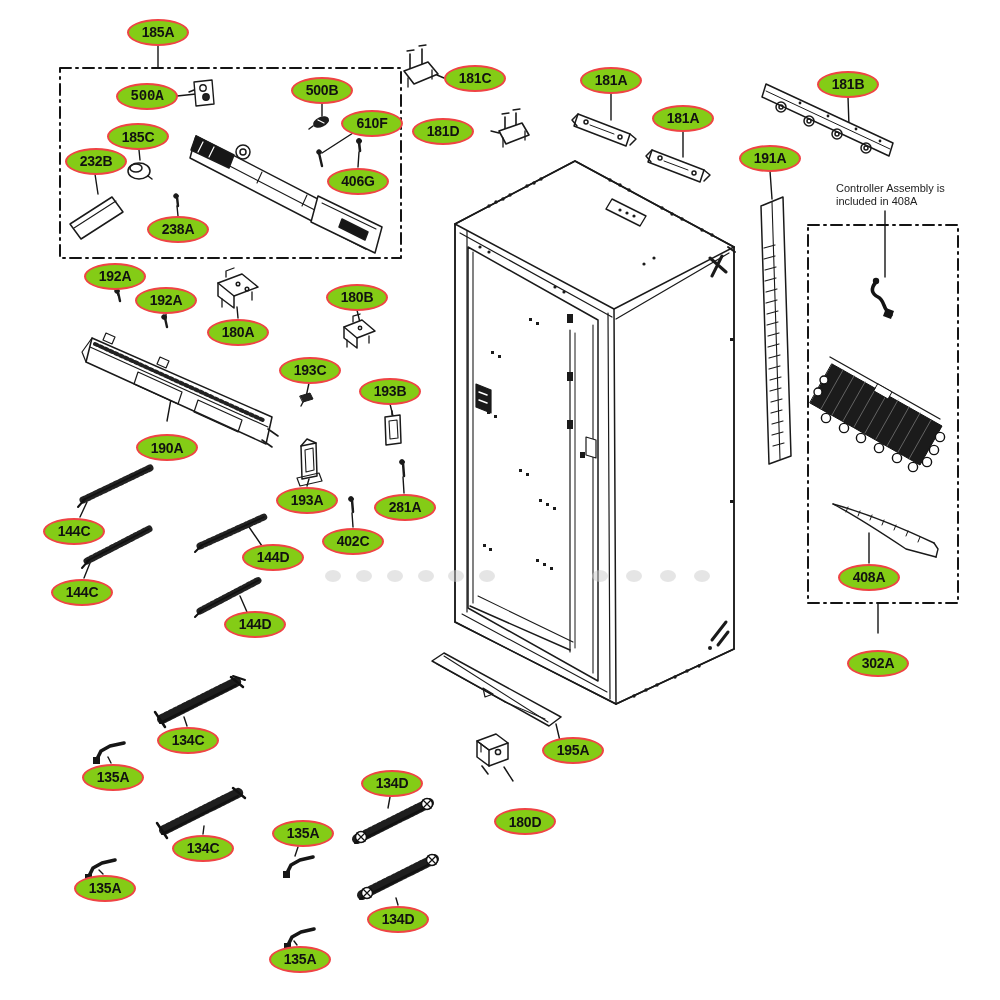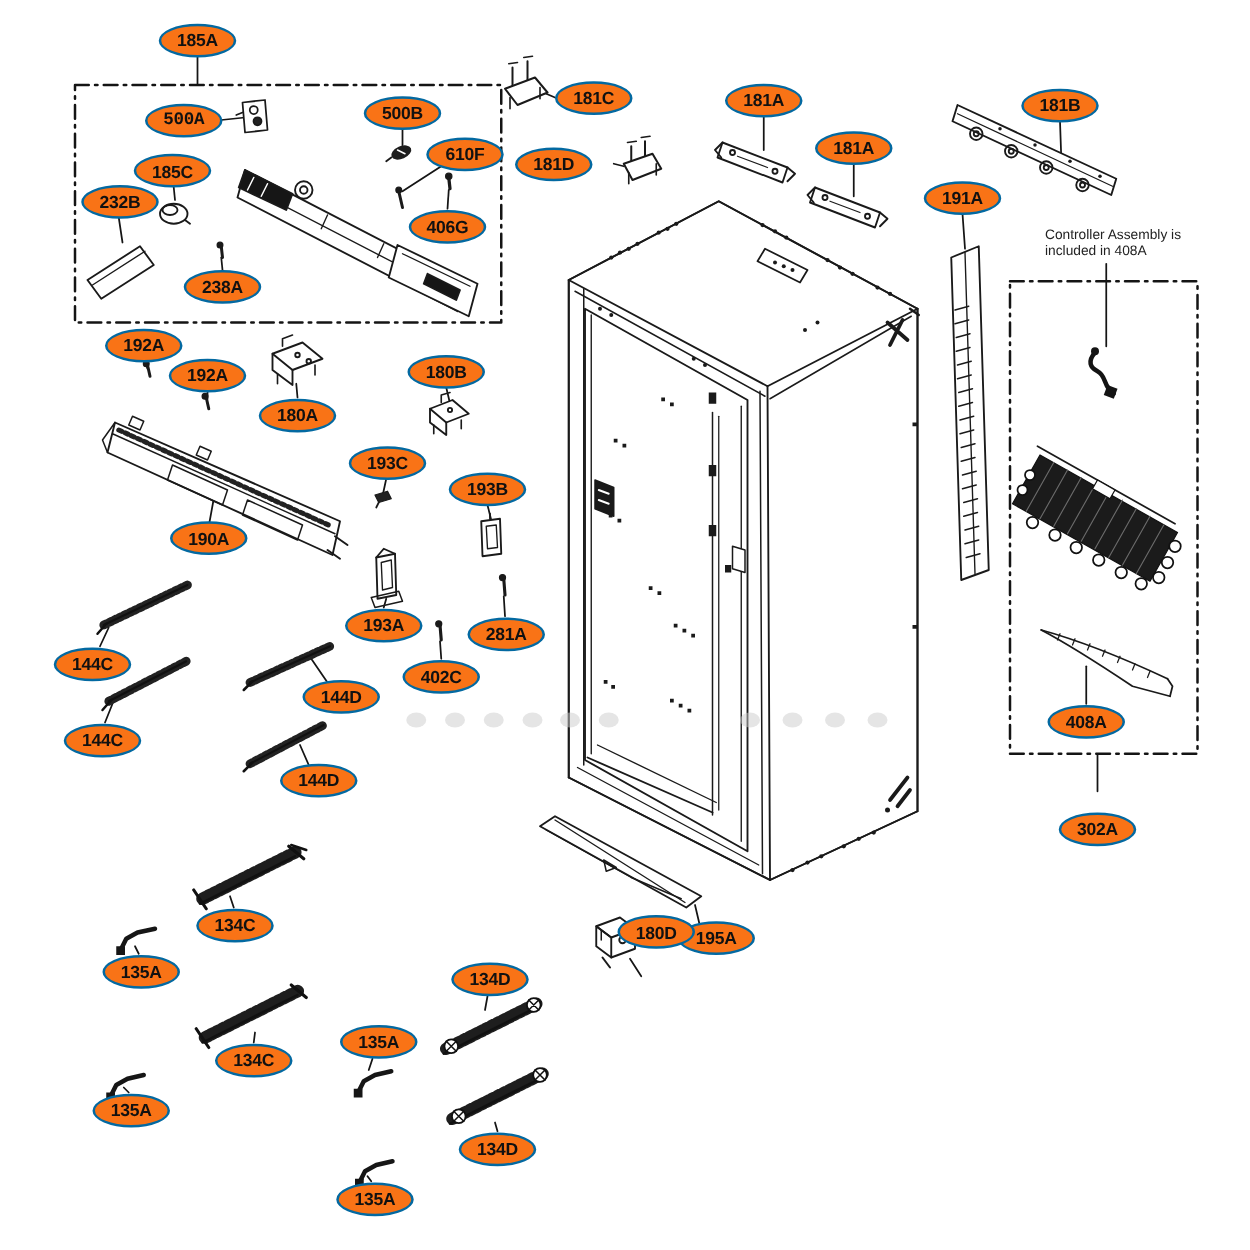--- a/index.html
+++ b/index.html
@@ -1,19 +1,19 @@
 <!DOCTYPE html>
 <html><head>
 <meta charset="utf-8">
 <style>
   html,body{margin:0;padding:0;background:#fff;}
   #stage{position:relative;width:1000px;height:1000px;background:#ffffff;overflow:hidden;
          font-family:"Liberation Sans",sans-serif;}
   #art{position:absolute;left:0;top:0;}
-  .callout{position:absolute;border:2px solid #0369a1;border-radius:50%;background:#f97316;
+  .callout{position:absolute;border:2px solid #ef4444;border-radius:50%;background:#84cc16;
            display:flex;align-items:center;justify-content:center;
            font:bold 14px "Liberation Sans",sans-serif;letter-spacing:-0.2px;color:#111;
            box-sizing:border-box;z-index:5;}
   #note{position:absolute;left:836px;top:182px;width:140px;z-index:4;
         font:11px/13px "Liberation Sans",sans-serif;color:#222;}
 </style>
 </head>
 <body>
 
 <div id="stage">
@@ -501,34 +501,34 @@
       <div class="callout" style="left: 580px; top: 66.5px; width: 62px; height: 27px;">181A</div>
       <div class="callout" style="left: 652px; top: 104.5px; width: 62px; height: 27px;">181A</div>
       <div class="callout" style="left: 817px; top: 70.5px; width: 62px; height: 27px;">181B</div>
       <div class="callout" style="left: 739px; top: 144.5px; width: 62px; height: 27px;">191A</div>
       <div class="callout" style="left: 84px; top: 262.5px; width: 62px; height: 27px;">192A</div>
       <div class="callout" style="left: 135px; top: 286.5px; width: 62px; height: 27px;">192A</div>
       <div class="callout" style="left: 207px; top: 318.5px; width: 62px; height: 27px;">180A</div>
       <div class="callout" style="left: 326px; top: 283.5px; width: 62px; height: 27px;">180B</div>
       <div class="callout" style="left: 279px; top: 356.5px; width: 62px; height: 27px;">193C</div>
       <div class="callout" style="left: 359px; top: 377.5px; width: 62px; height: 27px;">193B</div>
-      <div class="callout" style="left: 136px; top: 417px; width: 62px; height: 27px;">190A</div>
+      <div class="callout" style="left: 136px; top: 434px; width: 62px; height: 27px;">190A</div>
       <div class="callout" style="left: 276px; top: 486.5px; width: 62px; height: 27px;">193A</div>
       <div class="callout" style="left: 374px; top: 493.5px; width: 62px; height: 27px;">281A</div>
       <div class="callout" style="left: 322px; top: 527.5px; width: 62px; height: 27px;">402C</div>
       <div class="callout" style="left: 43px; top: 517.5px; width: 62px; height: 27px;">144C</div>
       <div class="callout" style="left: 51px; top: 578.5px; width: 62px; height: 27px;">144C</div>
       <div class="callout" style="left: 242px; top: 543.5px; width: 62px; height: 27px;">144D</div>
       <div class="callout" style="left: 224px; top: 610.5px; width: 62px; height: 27px;">144D</div>
       <div class="callout" style="left: 157px; top: 726.5px; width: 62px; height: 27px;">134C</div>
       <div class="callout" style="left: 82px; top: 763.5px; width: 62px; height: 27px;">135A</div>
       <div class="callout" style="left: 172px; top: 834.5px; width: 62px; height: 27px;">134C</div>
       <div class="callout" style="left: 74px; top: 874.5px; width: 62px; height: 27px;">135A</div>
       <div class="callout" style="left: 361px; top: 769.5px; width: 62px; height: 27px;">134D</div>
       <div class="callout" style="left: 272px; top: 819.5px; width: 62px; height: 27px;">135A</div>
       <div class="callout" style="left: 367px; top: 905.5px; width: 62px; height: 27px;">134D</div>
       <div class="callout" style="left: 269px; top: 945.5px; width: 62px; height: 27px;">135A</div>
       <div class="callout" style="left: 542px; top: 736.5px; width: 62px; height: 27px;">195A</div>
-      <div class="callout" style="left: 494px; top: 732px; width: 62px; height: 27px;">180D</div>
+      <div class="callout" style="left: 494px; top: 808px; width: 62px; height: 27px;">180D</div>
       <div class="callout" style="left: 838px; top: 563.5px; width: 62px; height: 27px;">408A</div>
       <div class="callout" style="left: 847px; top: 633.5px; width: 62px; height: 27px; margin-top: 16px;">302A</div>
     </div>
 </div>
 
 </body></html>

